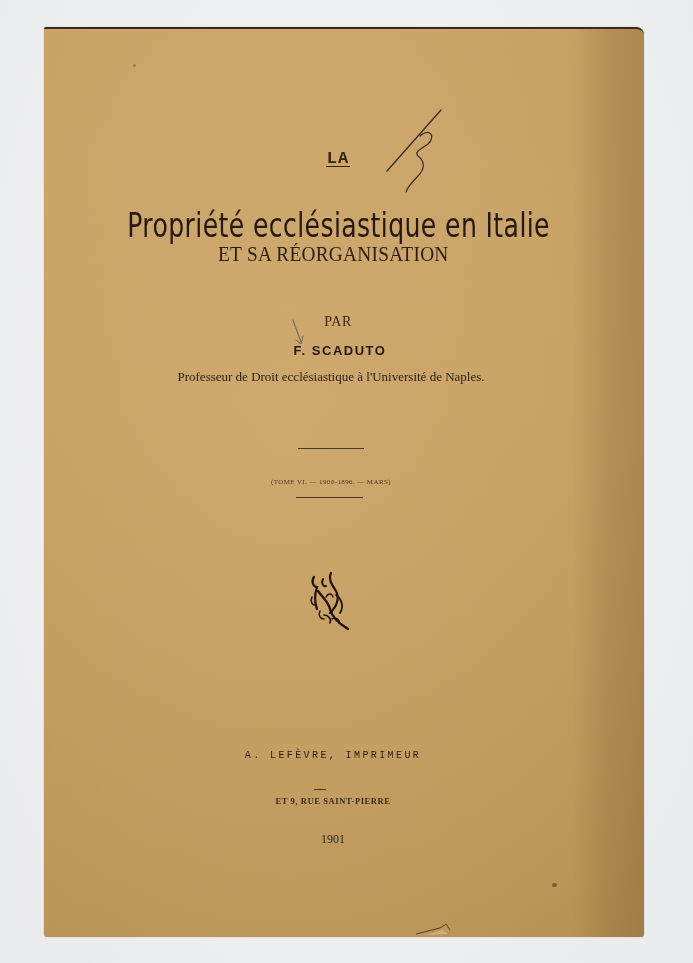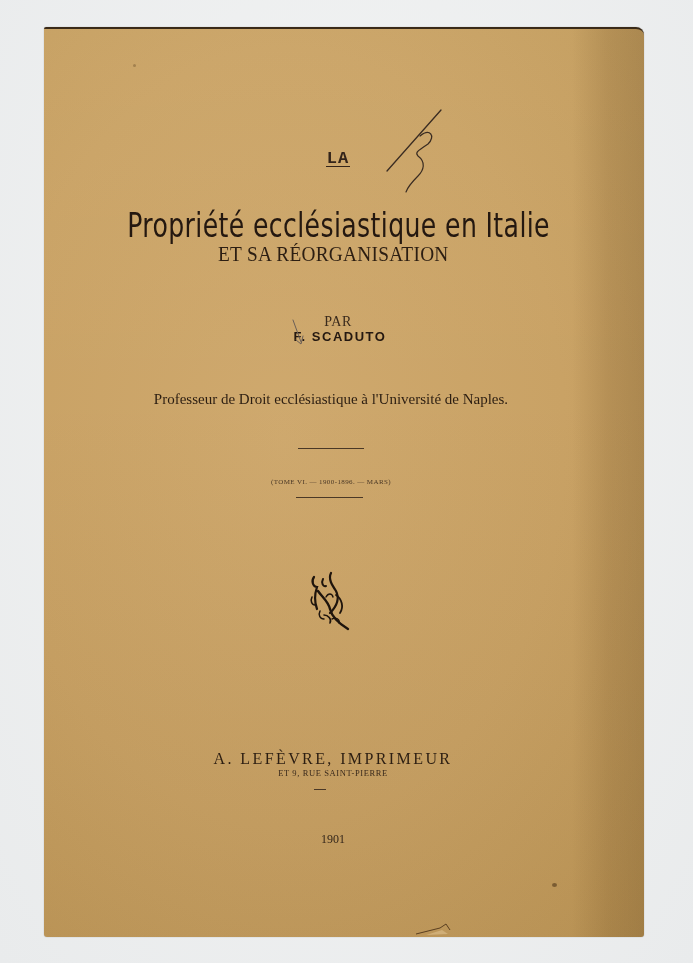--- a/index.html
+++ b/index.html
@@ -33,37 +33,37 @@
     top:160px; font-family:"DejaVu Sans", sans-serif; font-size:34px;
     color:#241810; left:-5px;margin-top:16px;
   }
   .title span { display:inline-block; transform:scaleX(0.74); transform-origin:center; letter-spacing:0.5px; }
   .subtitle {
     top:213px; font-size:21px; color:#2c1e12; left:-11px;
   }
   .subtitle span { display:inline-block; transform:scaleX(0.92); letter-spacing:0.3px; }
   .par { top:285px; font-size:14px; letter-spacing:0.5px; color:#3a2a1c; left:-6px; }
   .author {
-    top:300px; font-family:"Liberation Sans", sans-serif; font-weight:bold;
+    top:314px; font-family:"Liberation Sans", sans-serif; font-weight:bold;
     font-size:13px; letter-spacing:1.5px; color:#241810; left:-4px;
   }
-  .affil { top:362px; font-size:15px; color:#2c1e12; left:-13px; }
+  .affil { top:340px; font-size:13px; color:#2c1e12; left:-13px; }
   .rule { position:absolute; height:1px; background:#4a3826; }
   .extrait {
     top:429px; font-size:10.5px; letter-spacing:1.3px; color:#34261a; left:-13px;
   }
   .extrait .gap { display:inline-block; width:14px; }
   .tome { top:449px; font-size:7px; letter-spacing:0.4px; color:#4a3826; left:-13px; }
   .ornament { position:absolute; left:262px; top:542px; width:50px; height:64px; }
   .city { top:699px; font-size:13px; color:#2c1e12; left:-11px; letter-spacing:0.3px; }
   .printer {
-    top:721px; font-family:Liberation Serif, serif; font-size:16px;
+    top:721px; font-family:Liberation Mono, monospace; font-size:10px;
     letter-spacing:2.4px; color:#2c1e12; left:-11px;
   }
-  .address { top:739px; font-size:8.5px; letter-spacing:0.6px; color:#3a2a1c; left:-11px; }
+  .address { top:767px; font-size:8.5px; letter-spacing:0.6px; color:#3a2a1c; left:-11px;font-weight:bold; }
   .address .sc { font-size:8.5px; }
   .year { top:767px; font-size:12px; color:#34261a; left:-11px;margin-top:36px; }
   .pencil { position:absolute; left:0; top:0; width:693px; height:963px; pointer-events:none; }
   .tear { position:absolute; left:416px; top:918px; width:40px; height:18px; }
   .spot { position:absolute; border-radius:50%; background:rgba(70,45,20,0.55); }
 </style>
 </head>
 <body>
 
 <div class="backdrop"></div>

